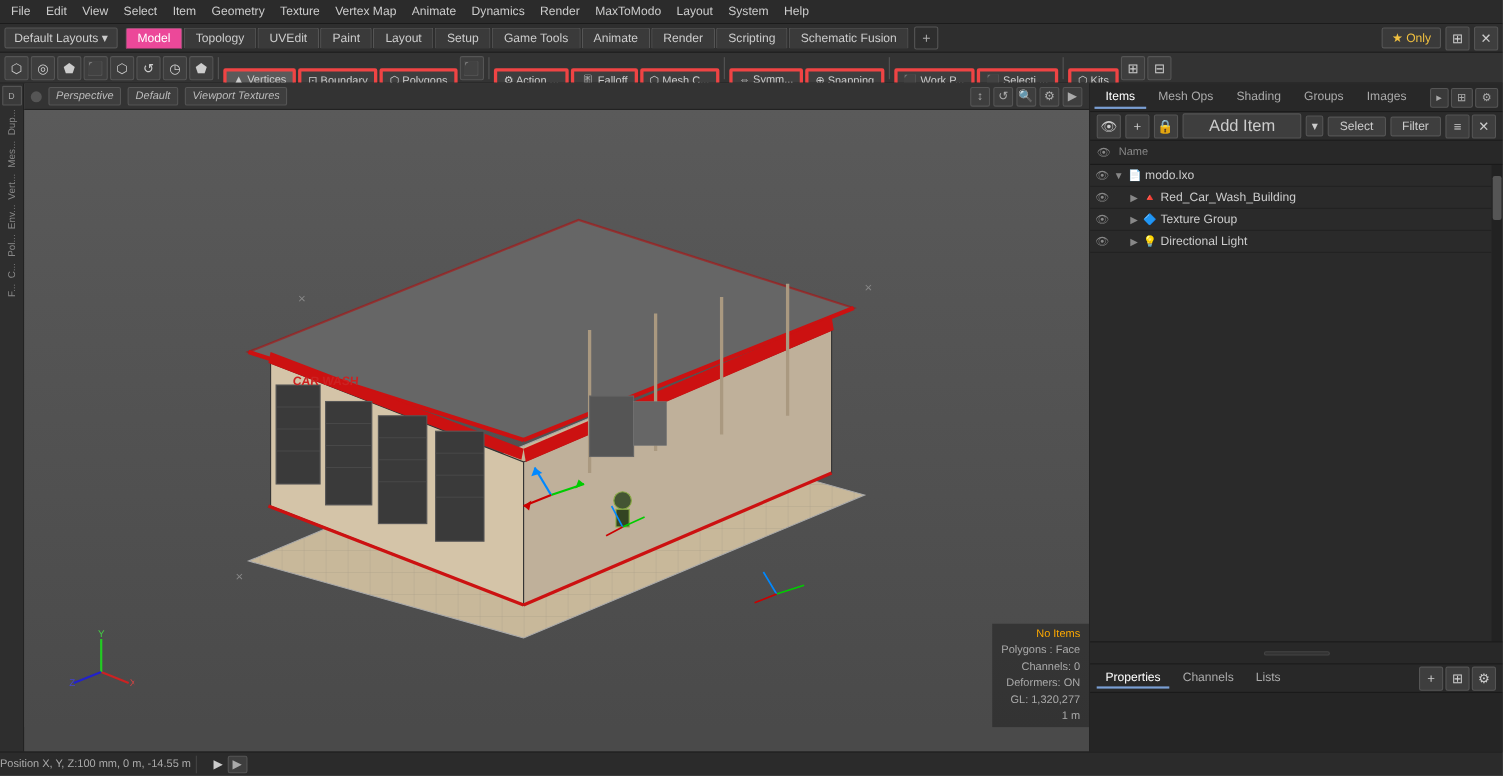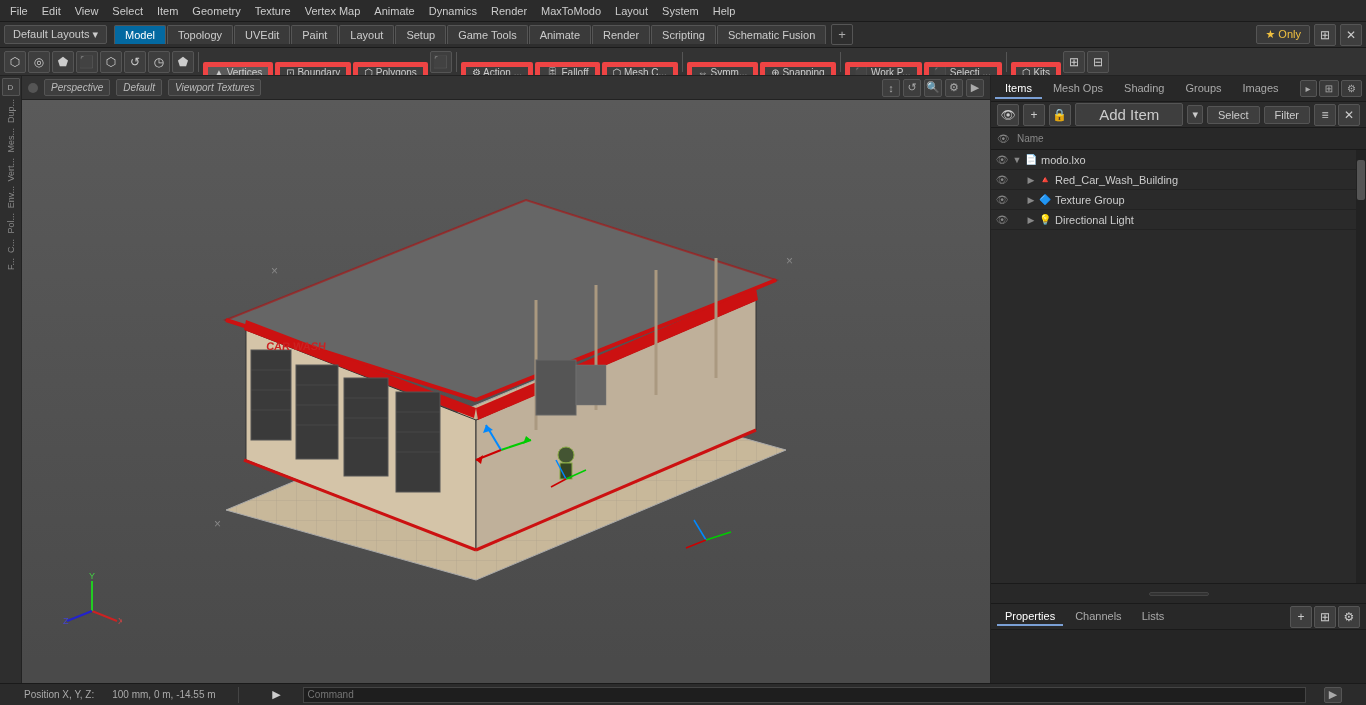--- a/index.html
+++ b/index.html
@@ -56,21 +56,21 @@
       padding: 3px 10px;
       font-size: 11px;
       cursor: pointer;
       border-radius: 2px 2px 0 0;
       color: #ccc;
       background: #3a3a3a;
       border: 1px solid #555;
       border-bottom: none;
     }
     .layout-tab.active {
-      background: #0369a1;
+      background: #ec4899;
       color: #fff;
     }
     .add-tab-btn {
       padding: 2px 6px;
       background: none;
       border: 1px solid #555;
       color: #aaa;
       font-size: 13px;
       cursor: pointer;
       border-radius: 2px;
@@ -95,21 +95,21 @@
       background: #333;
       border-bottom: 1px solid #222;
       padding: 0 4px;
       gap: 2px;
       flex-wrap: nowrap;
       overflow: hidden;
     }
     .toolbar-btn {
       padding: 2px 6px;
       background: #3e3e3e;
-      border: 5px solid #ef4444;
+      border: 3px solid #ef4444;
       color: #ccc;
       font-size: 10px;
       cursor: pointer;
       border-radius: 2px;
       white-space: nowrap;
       height: 22px;
       display: flex;
       align-items: center;
       gap: 3px;
       margin-top: 22px;
@@ -270,22 +270,22 @@
     }
     .status-highlight { color: #ffaa00; }
 
     
     #bottom-bar {
       height: 22px;
       background: #2b2b2b;
       border-top: 1px solid #1a1a1a;
       display: flex;
       align-items: center;
-      padding: 0 24px;
-      gap: 18px;
+      padding: 0 0;
+      gap: 0;
     }
     .bottom-label {
       font-size: 10px;
       color: #aaa;
     }
     .command-input {
       flex: 1;
       height: 16px;
       background: #1e1e1e;
       border: 1px solid #444;
@@ -731,20 +731,28 @@
 
       <svg id="axes" viewBox="0 0 60 60" xmlns="http://www.w3.org/2000/svg">
         <line x1="30" y1="40" x2="55" y2="50" stroke="#cc2222" stroke-width="2"></line>
         <line x1="30" y1="40" x2="30" y2="10" stroke="#22cc22" stroke-width="2"></line>
         <line x1="30" y1="40" x2="5" y2="50" stroke="#2222cc" stroke-width="2"></line>
         <text x="56" y="53" font-size="9" fill="#cc4444">X</text>
         <text x="27" y="8" font-size="9" fill="#44cc44">Y</text>
         <text x="1" y="53" font-size="9" fill="#4444cc">Z</text>
       </svg>
 
+      <div id="viewport-status">
+        <div class="status-highlight">No Items</div>
+        <div>Polygons : Face</div>
+        <div>Channels: 0</div>
+        <div>Deformers: ON</div>
+        <div>GL: 1,320,277</div>
+        <div>1 m</div>
+      </div>
     </div>
   </div>
 
   <div id="right-panel">
 
     <div id="right-panel-tabs">
       <div class="right-tab active">Items</div>
       <div class="right-tab">Mesh Ops</div>
       <div class="right-tab">Shading</div>
       <div class="right-tab">Groups</div>
@@ -833,15 +841,14 @@
     </div>
   </div>
 
 </div>
 
 <div id="bottom-bar">
   <span class="bottom-label">Position X, Y, Z:</span>
   <span class="bottom-label">  100 mm, 0 m, -14.55 m</span>
   <div style="width:1px; height:16px; background:#444; margin:0 4px;"></div>
   <span style="flex:0 0 20px; text-align:right; margin-right:4px;">▶</span>
-  <input class="command-input" type="text" placeholder="Command" style="">
   <button class="bottom-icon-btn">▶</button>
 </div>
 
 </body></html>

